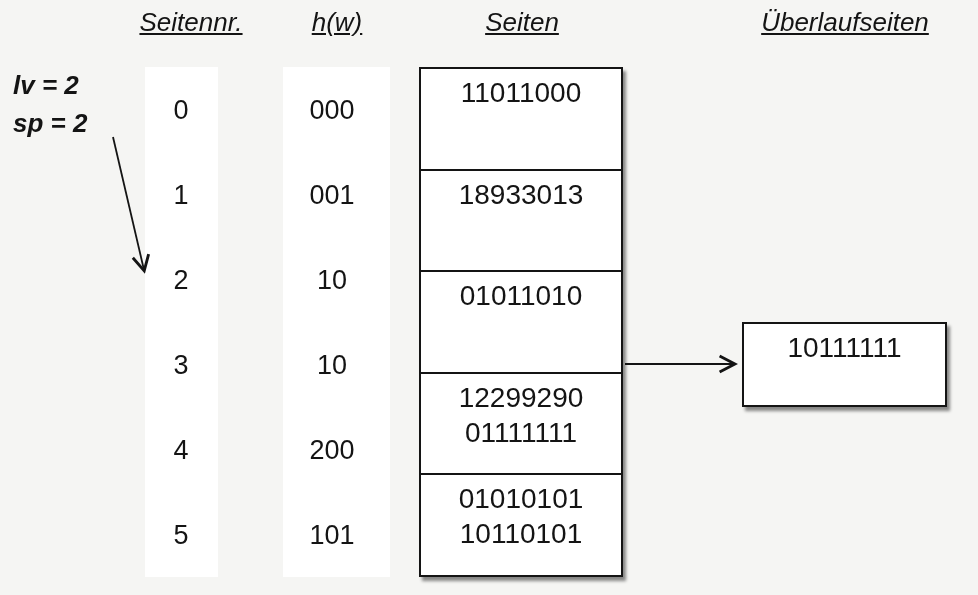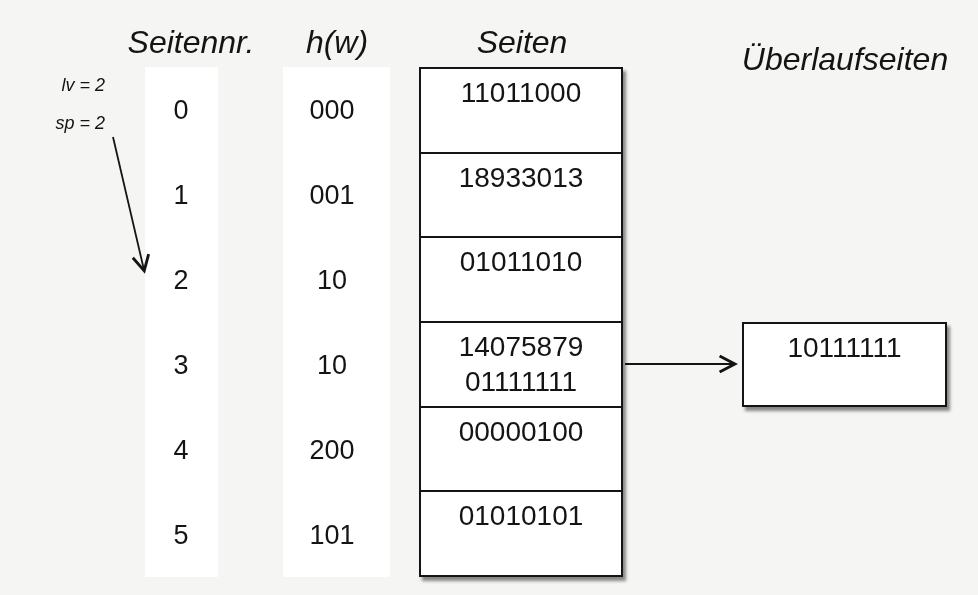--- a/index.html
+++ b/index.html
@@ -9,42 +9,44 @@
     height: 595px;
     background: #f5f5f3;
     color: #141414;
     font-family: "Liberation Sans", sans-serif;
     overflow: hidden;
   }
 
   
   .hdr {
     position: absolute;
-    top: 24px;
+    top: 7px;
     transform: translateX(-50%);
     font-style: italic;
-    font-size: 32px;
+    font-size: 26px;
     white-space: nowrap;
+    text-decoration: underline;
   }
   #hdr-seitennr { left: 191px; }
   #hdr-hw       { left: 337px; }
   #hdr-seiten   { left: 522px; }
-  #hdr-ueberlauf{ left: 845px; margin-top: 17px; }
+  #hdr-ueberlauf{ left: 845px; }
 
   
   .annotation {
     position: absolute;
     left: 13px;
     top: 66px;
     width: 92px;
-    text-align: right;
+    text-align: left;
     font-style: italic;
-    font-size: 18px;
+    font-size: 26px;
     line-height: 38px;
     white-space: nowrap;
+    font-weight: bold;
   }
 
   
   .strip {
     position: absolute;
     top: 67px;
     height: 510px;
     background: #ffffff;
   }
   #strip-nr { left: 145px; width: 73px;  }
@@ -158,29 +160,26 @@
       <div></div>
     </div>
     <div class="bucket">
       <div>18933013</div>
       <div></div>
     </div>
     <div class="bucket">
       <div>01011010</div>
     </div>
     <div class="bucket">
-      <div>14075879</div>
+      <div>12299290</div>
       <div>01111111</div>
     </div>
     <div class="bucket">
-      <div>00000100</div>
-      <div></div>
-    </div>
-    <div class="bucket">
       <div>01010101</div>
+      <div>10110101</div>
     </div>
   </div>
 
   <div class="overflow-box">
     <div>10111111</div>
   </div>
 
   <svg class="arrows" width="978" height="595" viewBox="0 0 978 595">
     <defs>
       <marker id="ah" viewBox="0 0 12 12" refX="10" refY="6" markerWidth="12" markerHeight="12" orient="auto-start-reverse">

